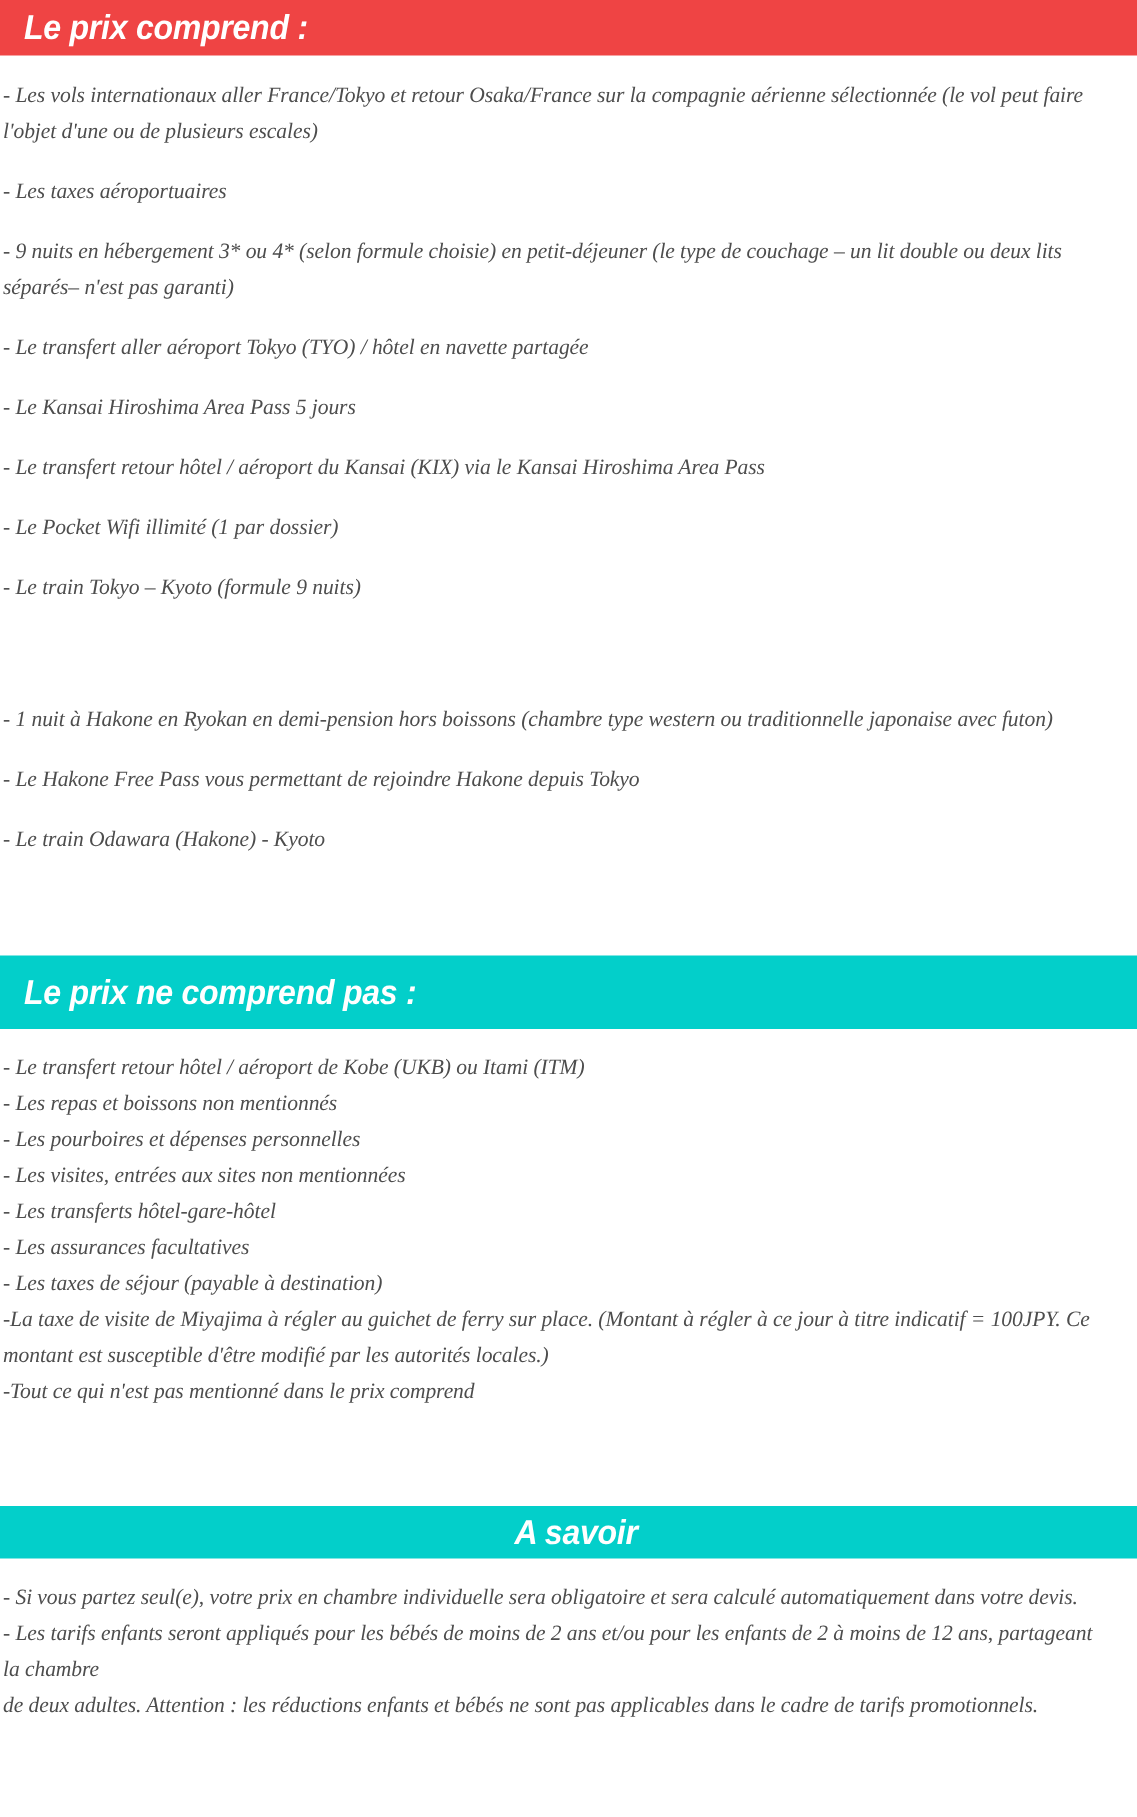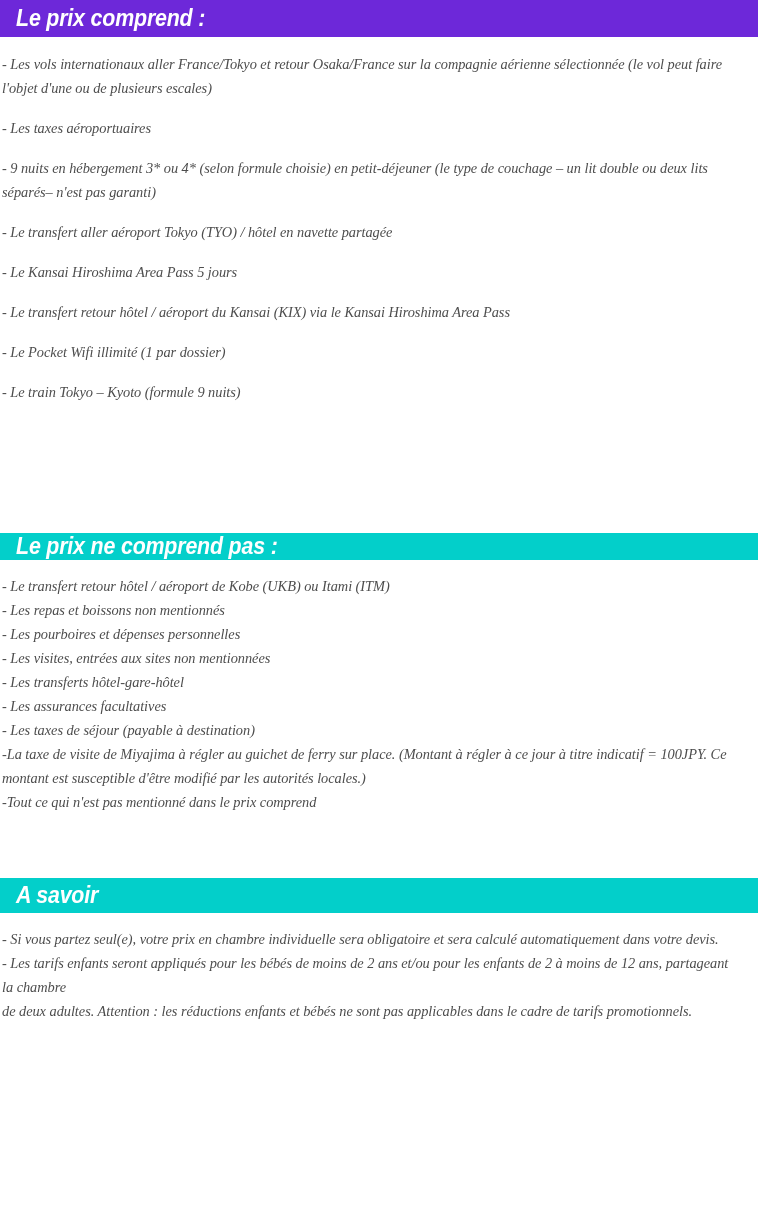--- a/index.html
+++ b/index.html
@@ -24,22 +24,22 @@
   
   .section-band {
     width: 100%;
     box-sizing: border-box;
     background: #03cfca;
     height: 37px;
     display: flex;
     align-items: center;
     padding: 0 0 0 16px;
   }
-  .section-band.band-2 { height: 27px; }
-  .section-band.band-3 { height: 35px; }
+  .section-band.band-2 { height: 49px; }
+  .section-band.band-3 { height: 35px; justify-content: center; }
 
   .section-band .band-title {
     color: #ffffff;
     font-style: italic;
     font-weight: bold;
     font-size: 23px;
     line-height: 1;
     letter-spacing: -0.2px;
     transform: scaleX(0.93);
     transform-origin: left center;
@@ -78,21 +78,21 @@
   .tight-list .para { margin-bottom: 0; }
 
   .block-gap-after-band { height: 15px; }
   .underline-wrap { line-height: 24px; }
 </style>
 </head>
 <body style="background: rgb(255, 255, 255);">
 
 <div class="page">
 
-  <div class="section-band band-1" style="background: #6d28d9;">
+  <div class="section-band band-1" style="background: #ef4444;">
     <span class="band-title" style="color: rgb(255, 255, 255);">Le prix comprend :</span>
   </div>
 
   <div class="block-gap-after-band"></div>
 
   <div class="body-block loose-list">
     <p class="para" style="color: rgb(77, 77, 77);">- Les vols internationaux aller France/Tokyo et retour Osaka/France sur la compagnie aérienne sélectionnée (le vol peut faire l'objet d'une ou de plusieurs escales)</p>
     <p class="para" style="color: rgb(77, 77, 77);">- Les taxes aéroportuaires</p>
     <p class="para" style="color: rgb(77, 77, 77);">- 9 nuits en hébergement 3* ou 4* (selon formule choisie) en petit-déjeuner (le type de couchage – un lit double ou deux lits séparés– n'est pas garanti)</p>
     <p class="para" style="color: rgb(77, 77, 77);">- Le transfert aller aéroport Tokyo (TYO) / hôtel en navette partagée</p>
@@ -100,20 +100,25 @@
     <p class="para" style="color: rgb(77, 77, 77);">- Le transfert retour hôtel / aéroport du Kansai (KIX) via le Kansai Hiroshima Area Pass</p>
     <p class="para" style="color: rgb(77, 77, 77);">- Le Pocket Wifi illimité (1 par dossier)</p>
     <p class="para" style="color: rgb(77, 77, 77);">- Le train Tokyo – Kyoto (formule 9 nuits)</p>
   </div>
 
   <div class="spacer-lg"></div>
 
 
   <div class="spacer-md"></div>
 
+  <div class="body-block loose-list">
+    <p class="para" style="color: rgb(77, 77, 77);">- 1 nuit à Hakone en Ryokan en demi-pension hors boissons (chambre type western ou traditionnelle japonaise avec futon)</p>
+    <p class="para" style="color: rgb(77, 77, 77);">- Le Hakone Free Pass vous permettant de rejoindre Hakone depuis Tokyo</p>
+    <p class="para" style="color: rgb(77, 77, 77);">- Le train Odawara (Hakone) - Kyoto</p>
+  </div>
 
   <div class="spacer-lg"></div>
   <div style="height:25px"></div>
 
   <div class="section-band band-2" style="background: rgb(3, 207, 202);">
     <span class="band-title" style="color: rgb(255, 255, 255);">Le prix ne comprend pas :</span>
   </div>
 
   <div style="height:14px"></div>
 

